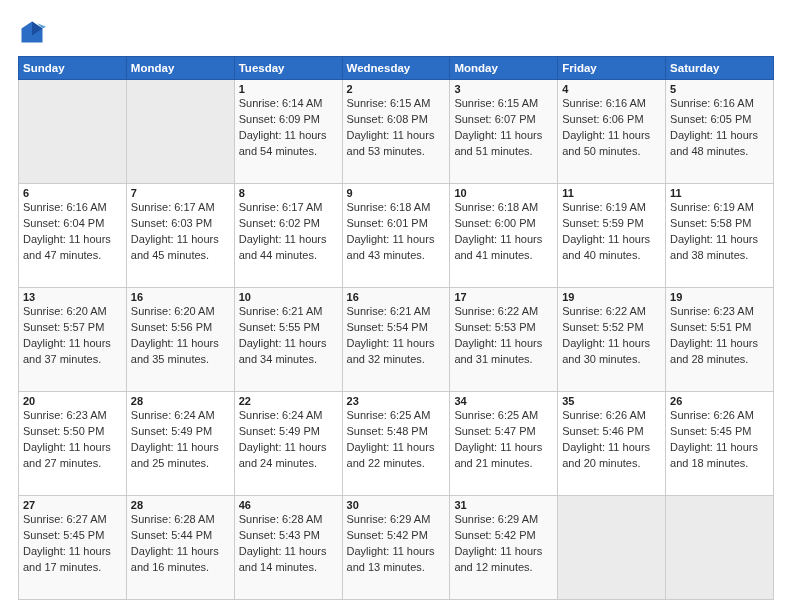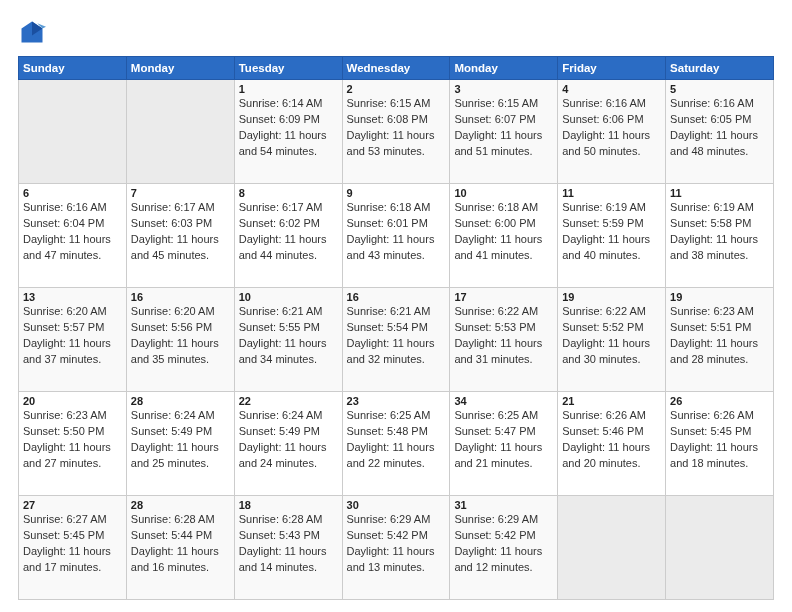--- a/index.html
+++ b/index.html
@@ -243,39 +243,39 @@
           </td>
           <td>
             <span class="day-num">23</span>
             <div class="day-info">Sunrise: 6:25 AM<br>Sunset: 5:48 PM<br>Daylight: 11 hours and 22 minutes.</div>
           </td>
           <td>
             <span class="day-num">34</span>
             <div class="day-info">Sunrise: 6:25 AM<br>Sunset: 5:47 PM<br>Daylight: 11 hours and 21 minutes.</div>
           </td>
           <td>
-            <span class="day-num">21</span>
+            <span class="day-num">35</span>
             <div class="day-info">Sunrise: 6:26 AM<br>Sunset: 5:46 PM<br>Daylight: 11 hours and 20 minutes.</div>
           </td>
           <td>
             <span class="day-num">26</span>
             <div class="day-info">Sunrise: 6:26 AM<br>Sunset: 5:45 PM<br>Daylight: 11 hours and 18 minutes.</div>
           </td>
         </tr>
         <tr>
           <td>
             <span class="day-num">27</span>
             <div class="day-info">Sunrise: 6:27 AM<br>Sunset: 5:45 PM<br>Daylight: 11 hours and 17 minutes.</div>
           </td>
           <td>
             <span class="day-num">28</span>
             <div class="day-info">Sunrise: 6:28 AM<br>Sunset: 5:44 PM<br>Daylight: 11 hours and 16 minutes.</div>
           </td>
           <td>
-            <span class="day-num">18</span>
+            <span class="day-num">46</span>
             <div class="day-info">Sunrise: 6:28 AM<br>Sunset: 5:43 PM<br>Daylight: 11 hours and 14 minutes.</div>
           </td>
           <td>
             <span class="day-num">30</span>
             <div class="day-info">Sunrise: 6:29 AM<br>Sunset: 5:42 PM<br>Daylight: 11 hours and 13 minutes.</div>
           </td>
           <td>
             <span class="day-num">31</span>
             <div class="day-info">Sunrise: 6:29 AM<br>Sunset: 5:42 PM<br>Daylight: 11 hours and 12 minutes.</div>
           </td>

